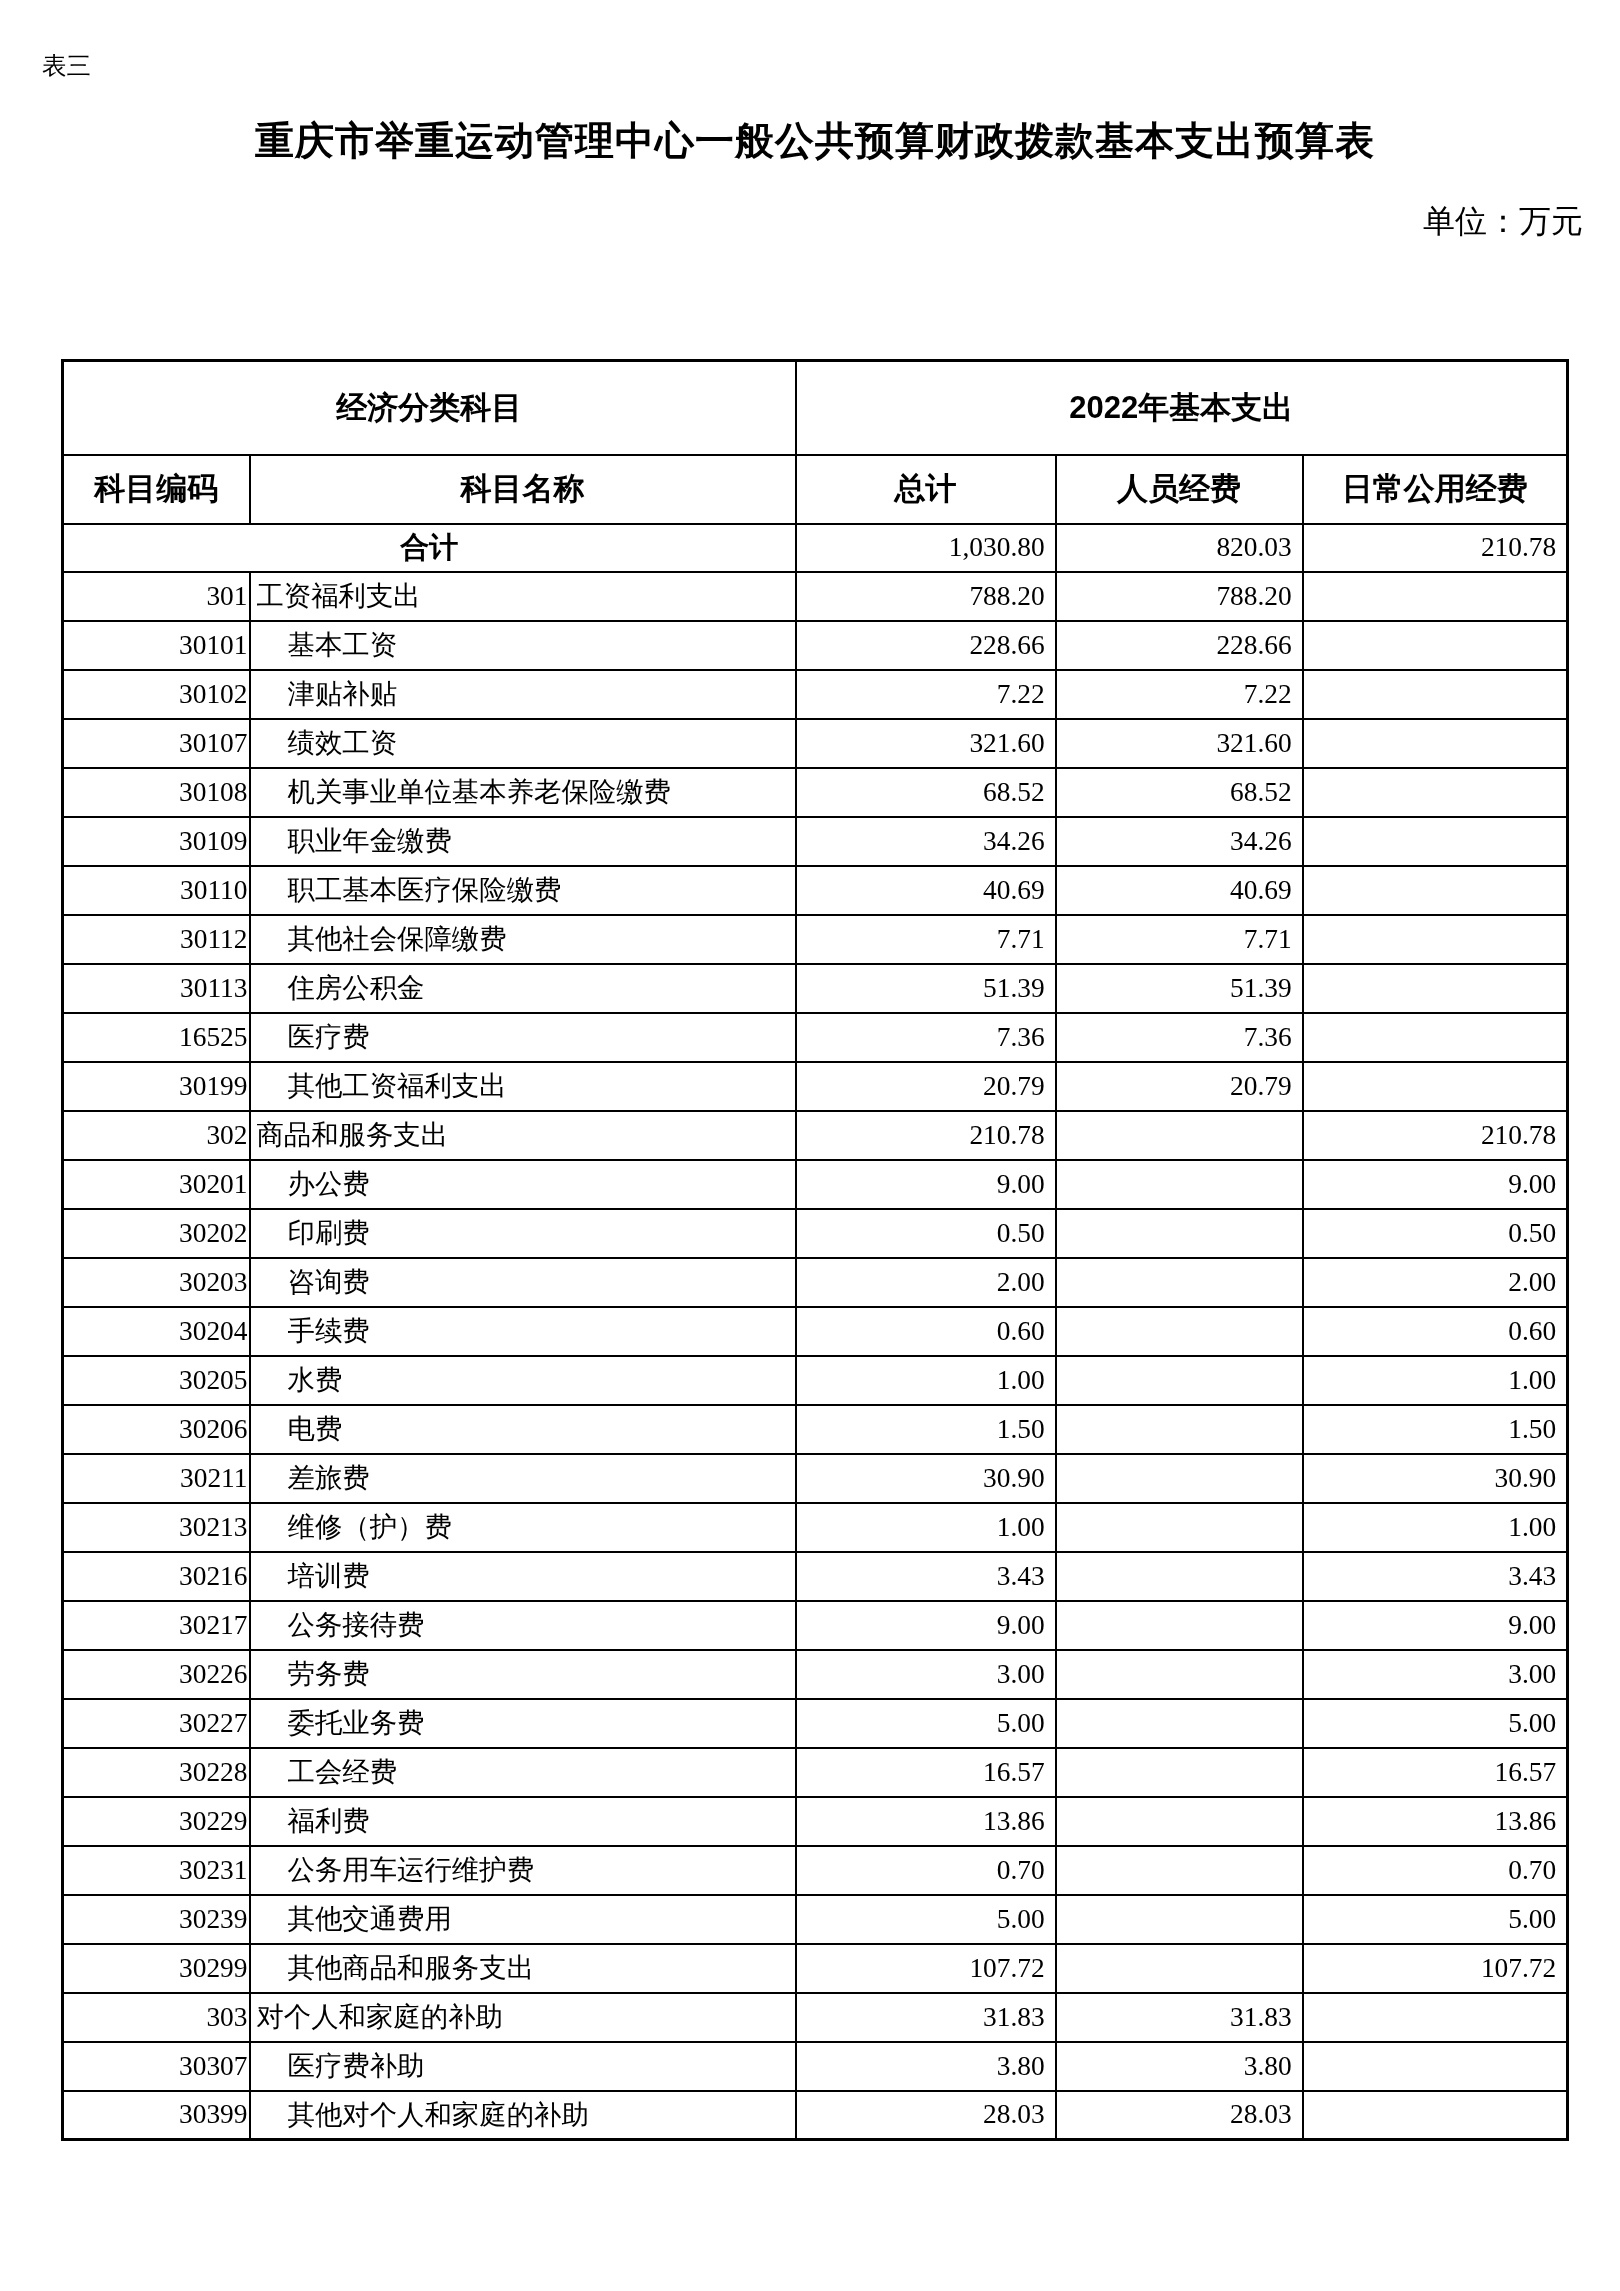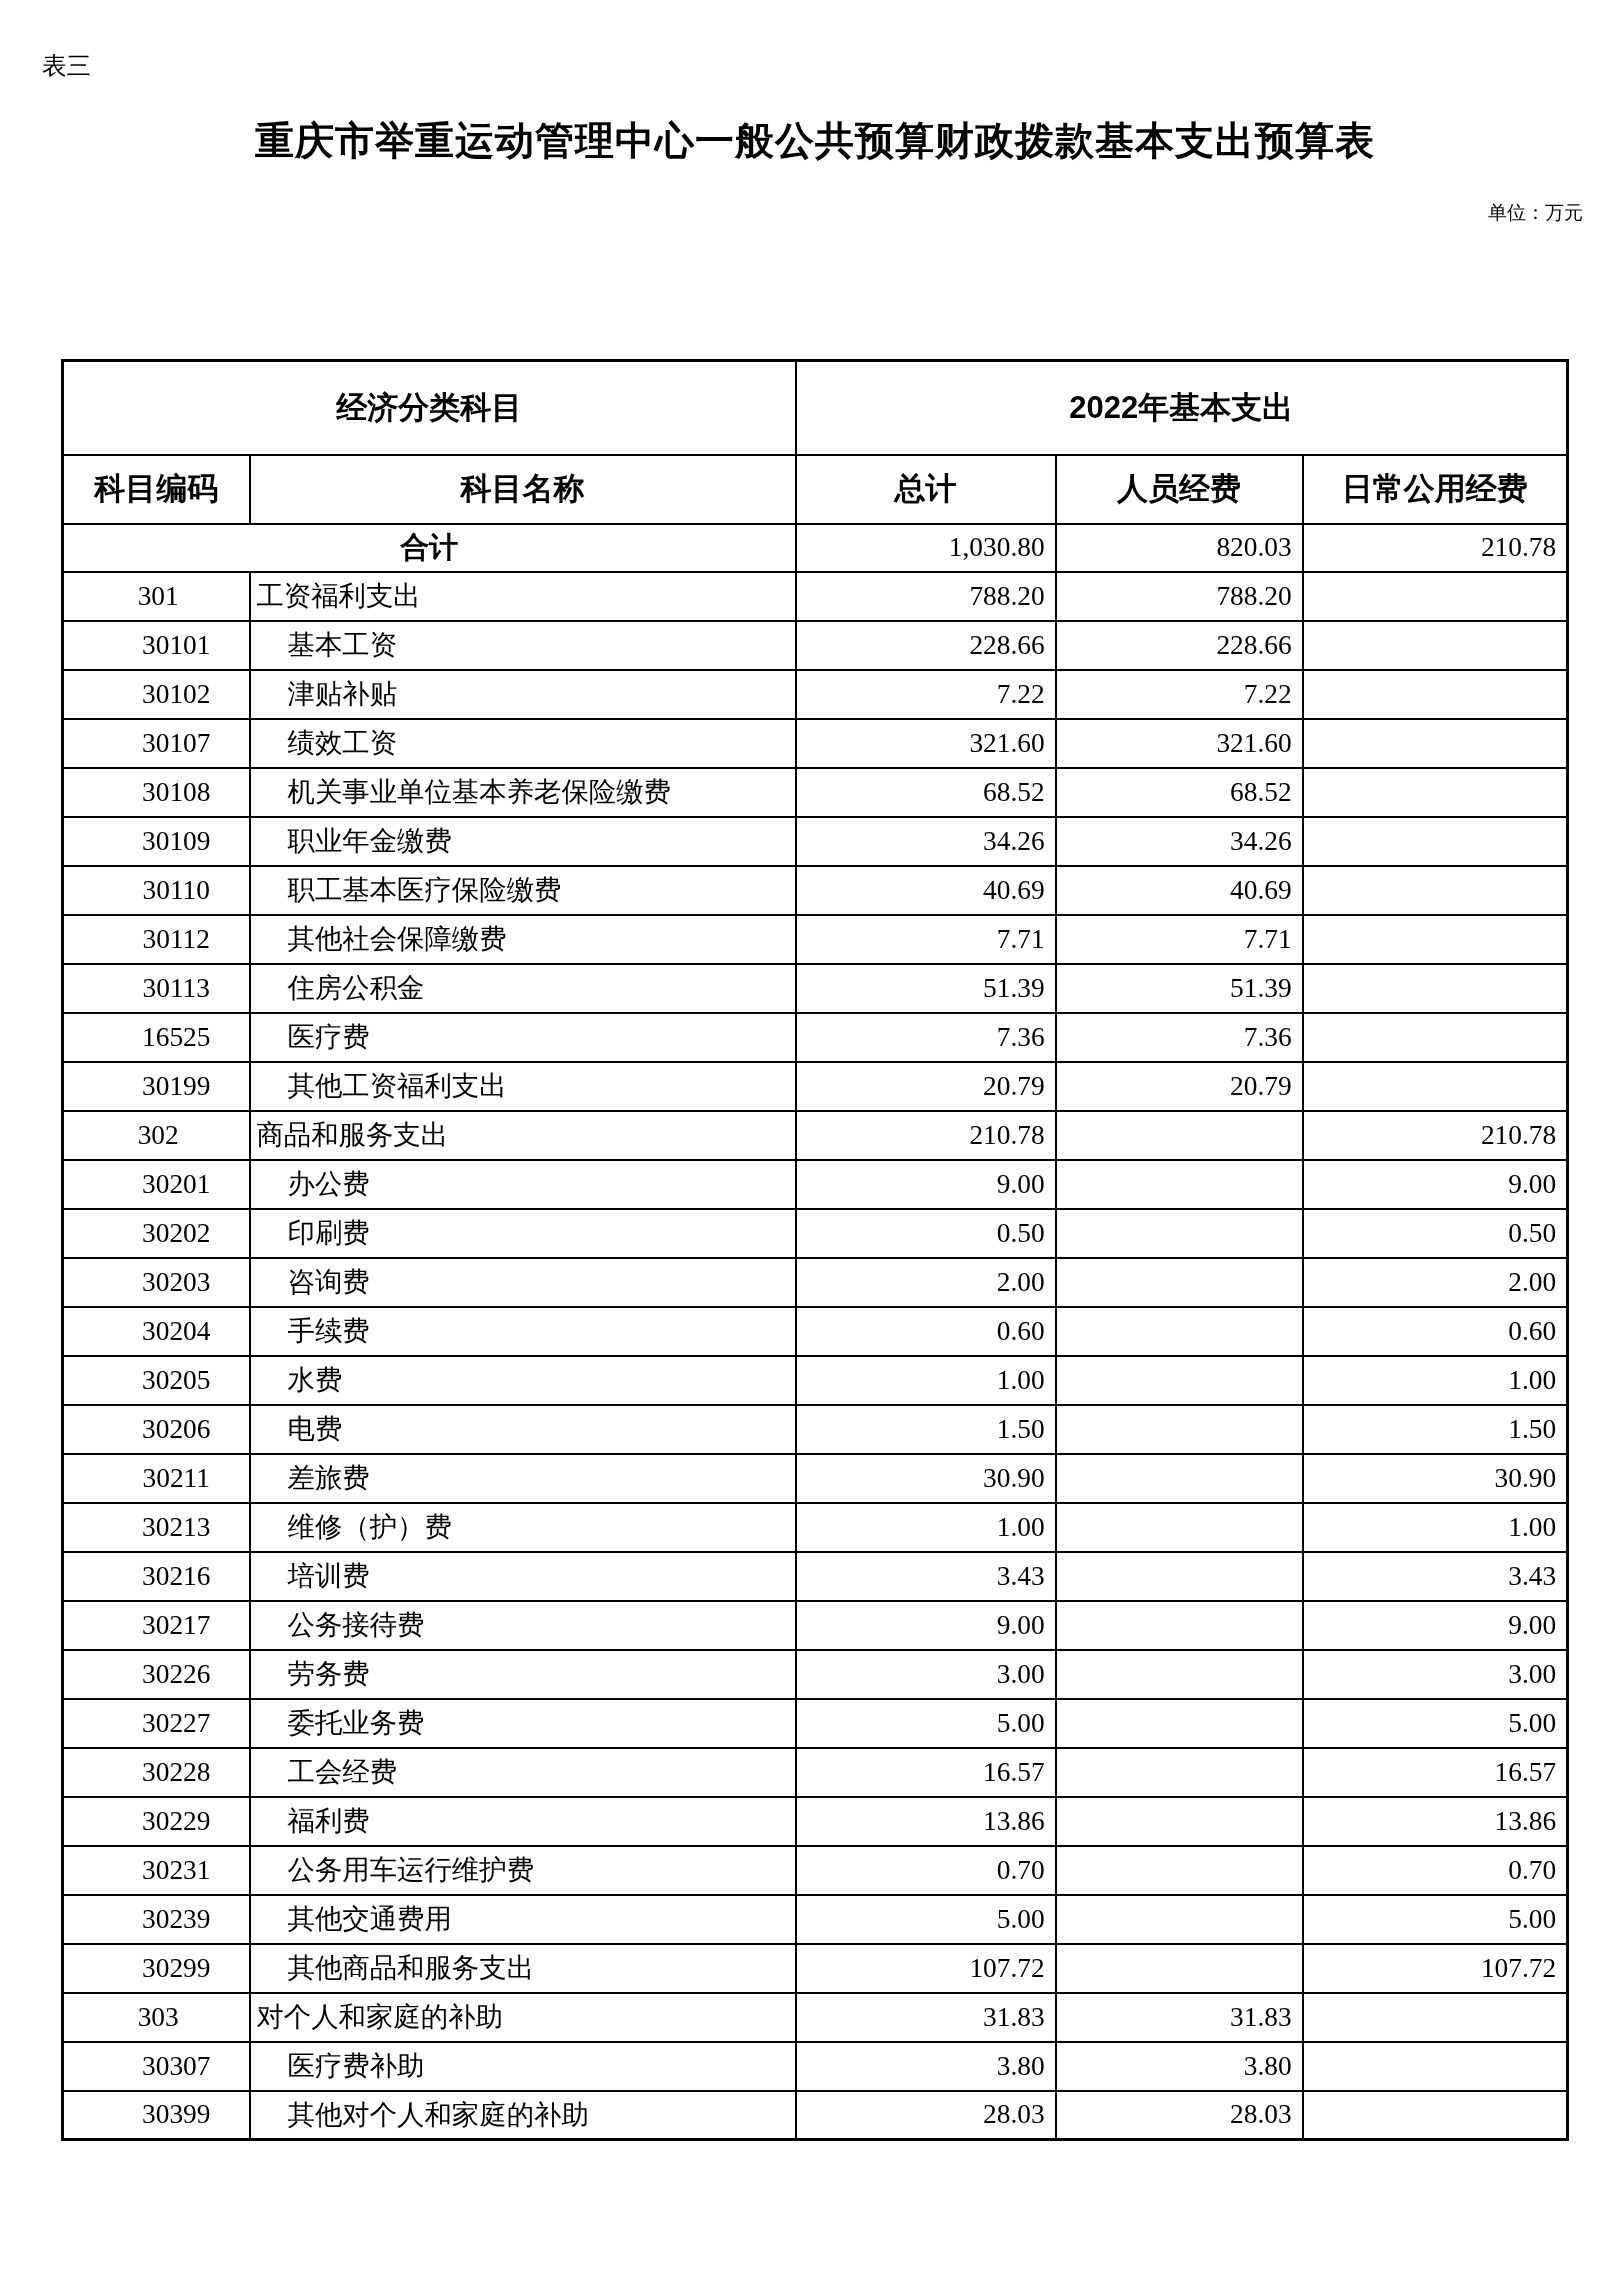--- a/index.html
+++ b/index.html
@@ -33,21 +33,21 @@
     text-align: center;
     font-family: "Liberation Sans", sans-serif;
     font-weight: bold;
     font-size: 39px;
     letter-spacing: 1px;
   }
   .unit-note {
     position: absolute;
     top: 200px;
     right: 47px;
-    font-size: 19px;
+    font-size: 32px;
     font-family: "Liberation Serif", serif;
     text-align: center;
   }
   table.budget-table {
     position: absolute;
     left: 61px;
     top: 359px;
     width: 1505px;
     border-collapse: collapse;
     table-layout: fixed;
@@ -73,21 +73,21 @@
     border-radius: 19px;
   }
   td.summary-label {
     font-family: "Liberation Sans", sans-serif;
     font-weight: bold;
     font-size: 29px;
     text-align: center;
   }
   td.code {
     font-size: 27.4px;
-    text-align: center;
+    text-align: right;
     padding-left: 4.9px;
   }
   td.name {
     font-size: 27.4px;
     text-align: left;
     padding-left: 5.9px;
     margin-left: 16px;
   }
   td.code.indent { padding-left: 41px; }
   td.name.indent { padding-left: 37px; }

